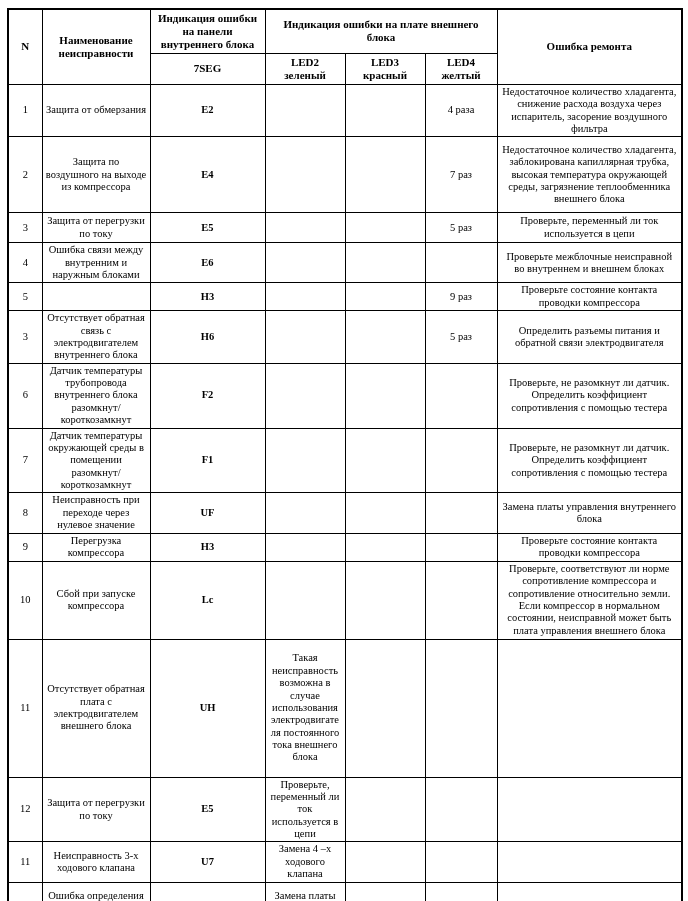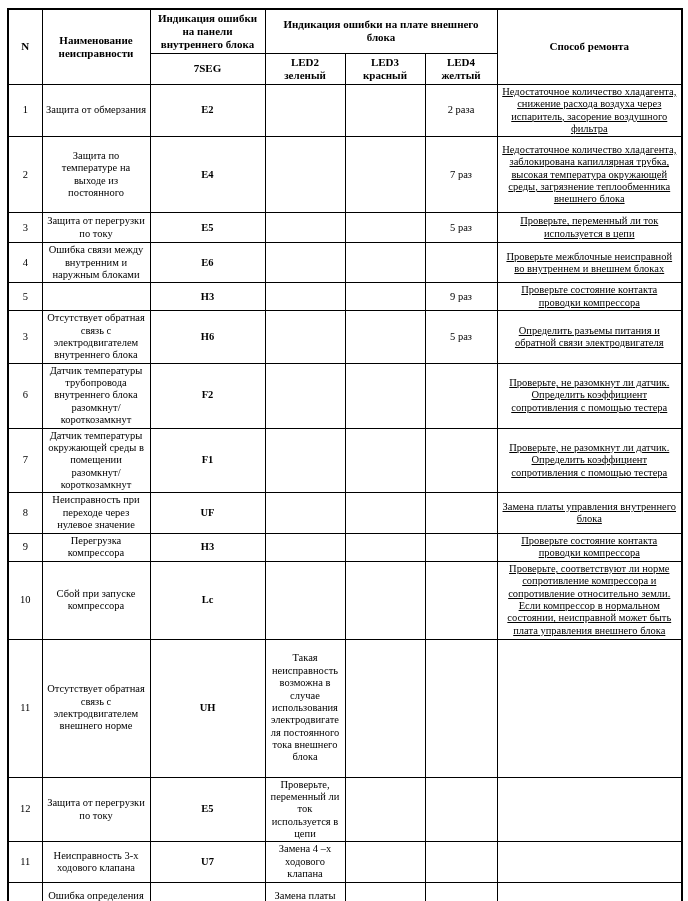--- a/index.html
+++ b/index.html
@@ -40,21 +40,21 @@
   }
   .fault-table th {
     font-weight: bold;
     font-size: 11px;
     white-space: pre-line;
     padding: 2px 3px;
   }
   .cell-n { font-size: 11px; }
   .cell-seg { font-weight: bold; font-size: 11px; }
   .cell-led { overflow-wrap: break-word; }
-  .cell-repair { padding: 1px 4px; text-decoration: underline; }
+  .cell-repair { padding: 1px 4px; }
 </style>
 </head>
 <body>
 
 <div class="page">
   <table class="fault-table">
     <colgroup>
       <col style="width:34px">
       <col style="width:108px">
       <col style="width:115px">
@@ -66,45 +66,45 @@
     <thead>
       <tr style="height:38px;">
         <th rowspan="2">N</th>
         <th rowspan="2">Наименование
 неисправности</th>
         <th>Индикация ошибки
 на панели
 внутреннего блока</th>
         <th colspan="3">Индикация ошибки на плате  внешнего
 блока</th>
-        <th rowspan="2">Способ ремонта</th>
+        <th rowspan="2">Ошибка ремонта</th>
       </tr>
       <tr style="height:24px;">
         <th>7SEG</th>
         <th>LED2
 зеленый</th>
         <th>LED3
 красный</th>
         <th>LED4
 желтый</th>
       </tr>
     </thead>
     <tbody>
         <tr style="height: 48px;">
           <td class="cell-n">1</td>
           <td class="cell-name">Защита от обмерзания</td>
           <td class="cell-seg">E2</td>
           <td class="cell-led"></td>
           <td class="cell-led"></td>
-          <td class="cell-led">2 раза</td>
+          <td class="cell-led">4 раза</td>
           <td class="cell-repair">Недостаточное количество хладагента, снижение расхода воздуха через испаритель, засорение воздушного фильтра</td>
         </tr>
         <tr style="height: 76px;">
           <td class="cell-n">2</td>
-          <td class="cell-name">Защита по температуре на выходе из постоянного</td>
+          <td class="cell-name">Защита по воздушного на выходе из компрессора</td>
           <td class="cell-seg">E4</td>
           <td class="cell-led"></td>
           <td class="cell-led"></td>
           <td class="cell-led">7 раз</td>
           <td class="cell-repair">Недостаточное количество хладагента, заблокирована капиллярная трубка, высокая температура окружающей среды, загрязнение теплообменника внешнего блока</td>
         </tr>
         <tr style="height: 30px;">
           <td class="cell-n">3</td>
           <td class="cell-name">Защита от перегрузки по току</td>
           <td class="cell-seg">E5</td>
@@ -180,21 +180,21 @@
           <td class="cell-n">10</td>
           <td class="cell-name">Сбой при запуске компрессора</td>
           <td class="cell-seg">Lc</td>
           <td class="cell-led"></td>
           <td class="cell-led"></td>
           <td class="cell-led"></td>
           <td class="cell-repair">Проверьте, соответствуют ли норме сопротивление компрессора и сопротивление относительно земли. Если компрессор в нормальном состоянии, неисправной может быть плата управления внешнего блока</td>
         </tr>
         <tr style="height: 138px;">
           <td class="cell-n">11</td>
-          <td class="cell-name">Отсутствует обратная связь с электродвигателем внешнего норме</td>
+          <td class="cell-name">Отсутствует обратная плата с электродвигателем внешнего блока</td>
           <td class="cell-seg">UH</td>
           <td class="cell-led">Такая неисправность возможна в случае использования электродвигателя постоянного тока внешнего блока</td>
           <td class="cell-led"></td>
           <td class="cell-led"></td>
           <td class="cell-repair"></td>
         </tr>
         <tr style="height: 62px;">
           <td class="cell-n">12</td>
           <td class="cell-name">Защита от перегрузки по току</td>
           <td class="cell-seg">E5</td>

